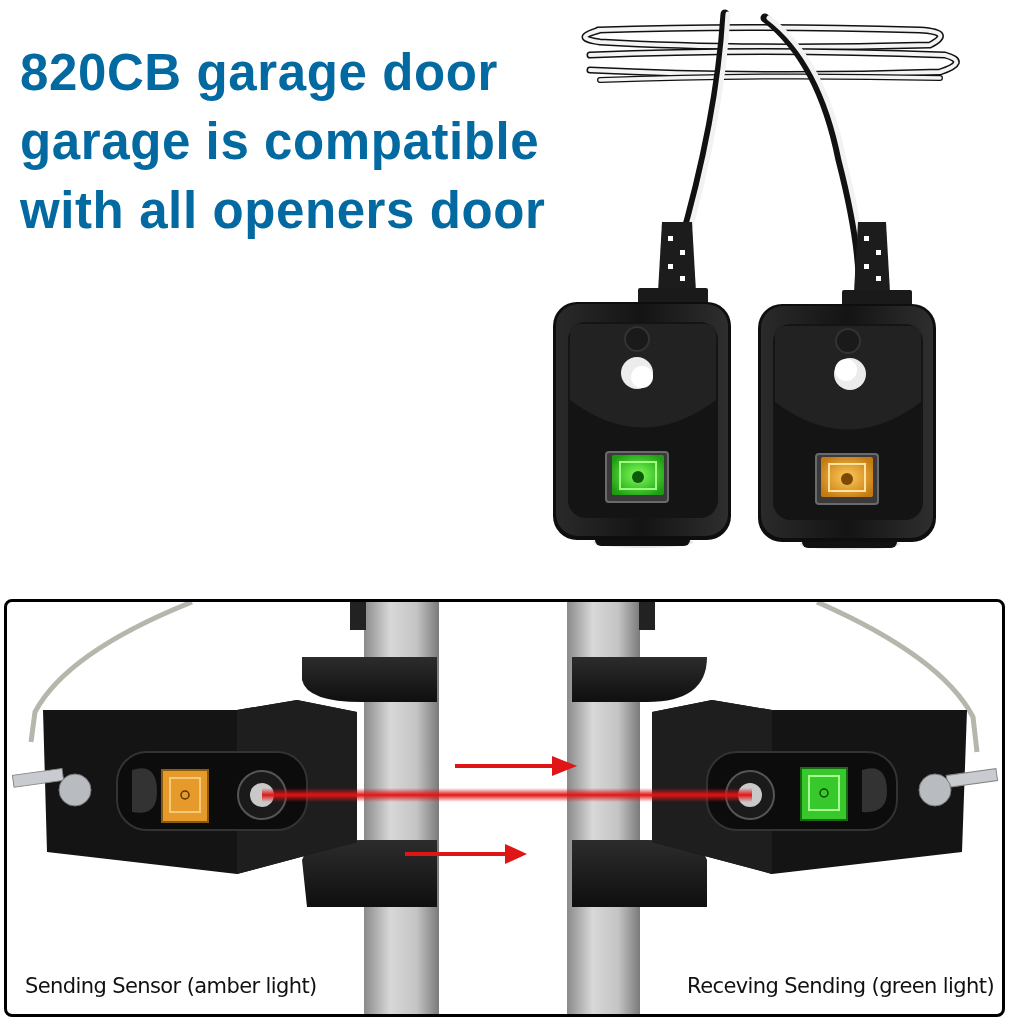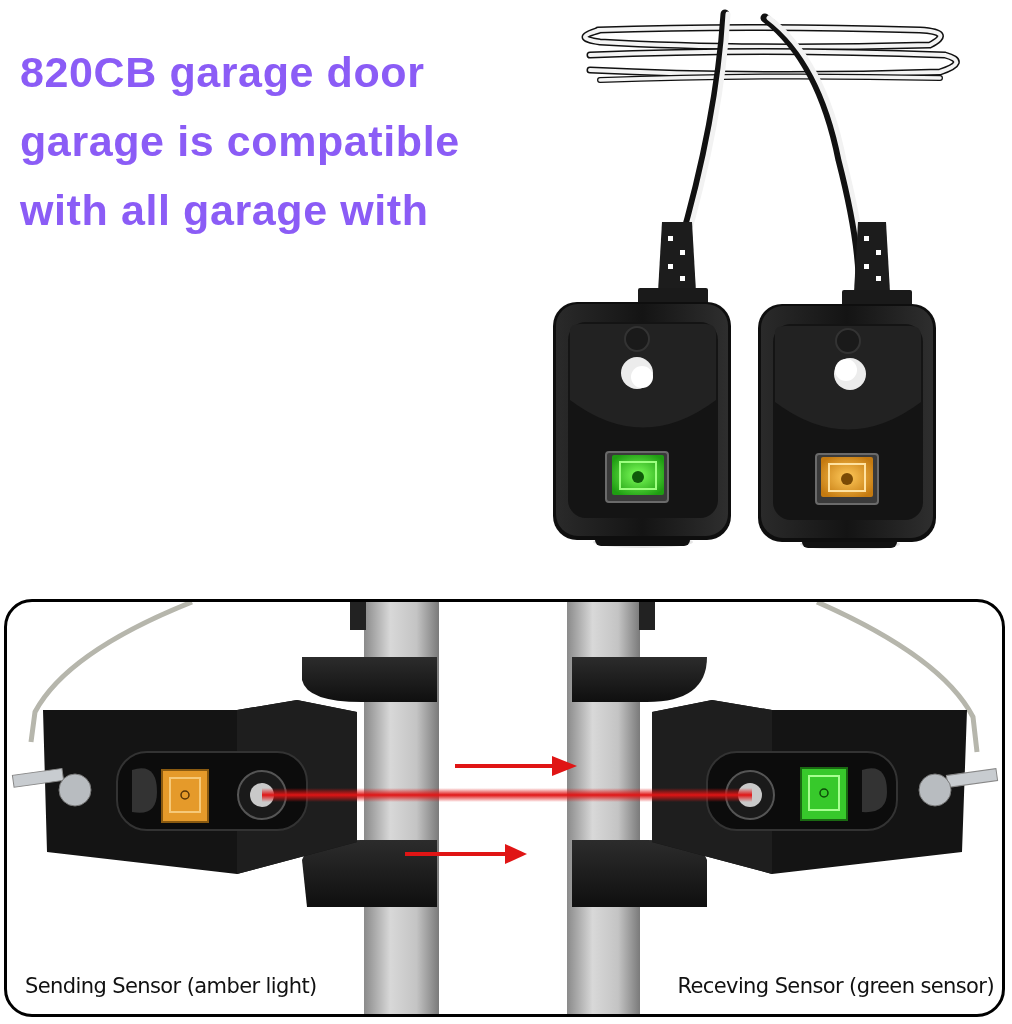--- a/index.html
+++ b/index.html
@@ -1,32 +1,32 @@
 <!DOCTYPE html>
 <html><head>
 <meta charset="utf-8">
 <style>
   html, body { margin:0; padding:0; background:#ffffff; }
   body { width:1012px; height:1024px; position:relative; overflow:hidden; font-family:"Liberation Sans", sans-serif; }
-  .headline { position:absolute; left:20px; top:38px; width:540px; font-family:"Liberation Sans", sans-serif; font-weight:700; font-size:43px; line-height:69px; color:#8b5cf6; letter-spacing:0.6px; }
+  .headline { position:absolute; left:20px; top:38px; width:540px; font-family:"Liberation Sans", sans-serif; font-weight:700; font-size:51px; line-height:69px; color:#0369a1; letter-spacing:0.6px; }
   .headline div { white-space:nowrap; }
   .product { position:absolute; left:540px; top:0; width:472px; height:580px; }
-  .panel { position:absolute; left:4px; top:599px; width:1001px; height:418px; border:3px solid #000; border-radius:28px; box-sizing:border-box; overflow:hidden; background:#fff; }
+  .panel { position:absolute; left:4px; top:599px; width:1001px; height:418px; border:3px solid #000; border-radius:8px; box-sizing:border-box; overflow:hidden; background:#fff; }
   .caption { position:absolute; font-family:"DejaVu Sans", sans-serif; font-size:21px; color:#111; white-space:nowrap; letter-spacing:-0.6px; }
   .cap-left { left:18px; top:372px; }
   .cap-right { right:8px; top:372px; }
   svg { display:block; }
 </style>
 </head>
 <body>
 
 <div class="headline">
   <div>820CB garage door</div>
   <div>garage is compatible</div>
-  <div>with all garage with</div>
+  <div>with all openers door</div>
 </div>
 
 <div class="product">
   <svg width="472" height="580" viewBox="0 0 472 580">
     <defs>
       <radialGradient id="gGlow" cx="50%" cy="50%" r="60%">
         <stop offset="0" stop-color="#7dff5a"></stop>
           <stop offset="1" stop-color="#1f9d12"></stop>
       </radialGradient>
       <radialGradient id="aGlow" cx="50%" cy="50%" r="60%">
@@ -177,14 +177,14 @@
       <rect x="448" y="162" width="100" height="4"></rect>
       <polygon points="545,154 570,164 545,174"></polygon>
     </g>
     <g fill="#e01515">
       <rect x="398" y="250" width="103" height="4"></rect>
       <polygon points="498,242 520,252 498,262"></polygon>
     </g>
   </svg>
 
   <div class="caption cap-left">Sending Sensor (amber light)</div>
-  <div class="caption cap-right">Receving Sensor (green sensor)</div>
+  <div class="caption cap-right">Receving Sending (green light)</div>
 </div>
 
 </body></html>

